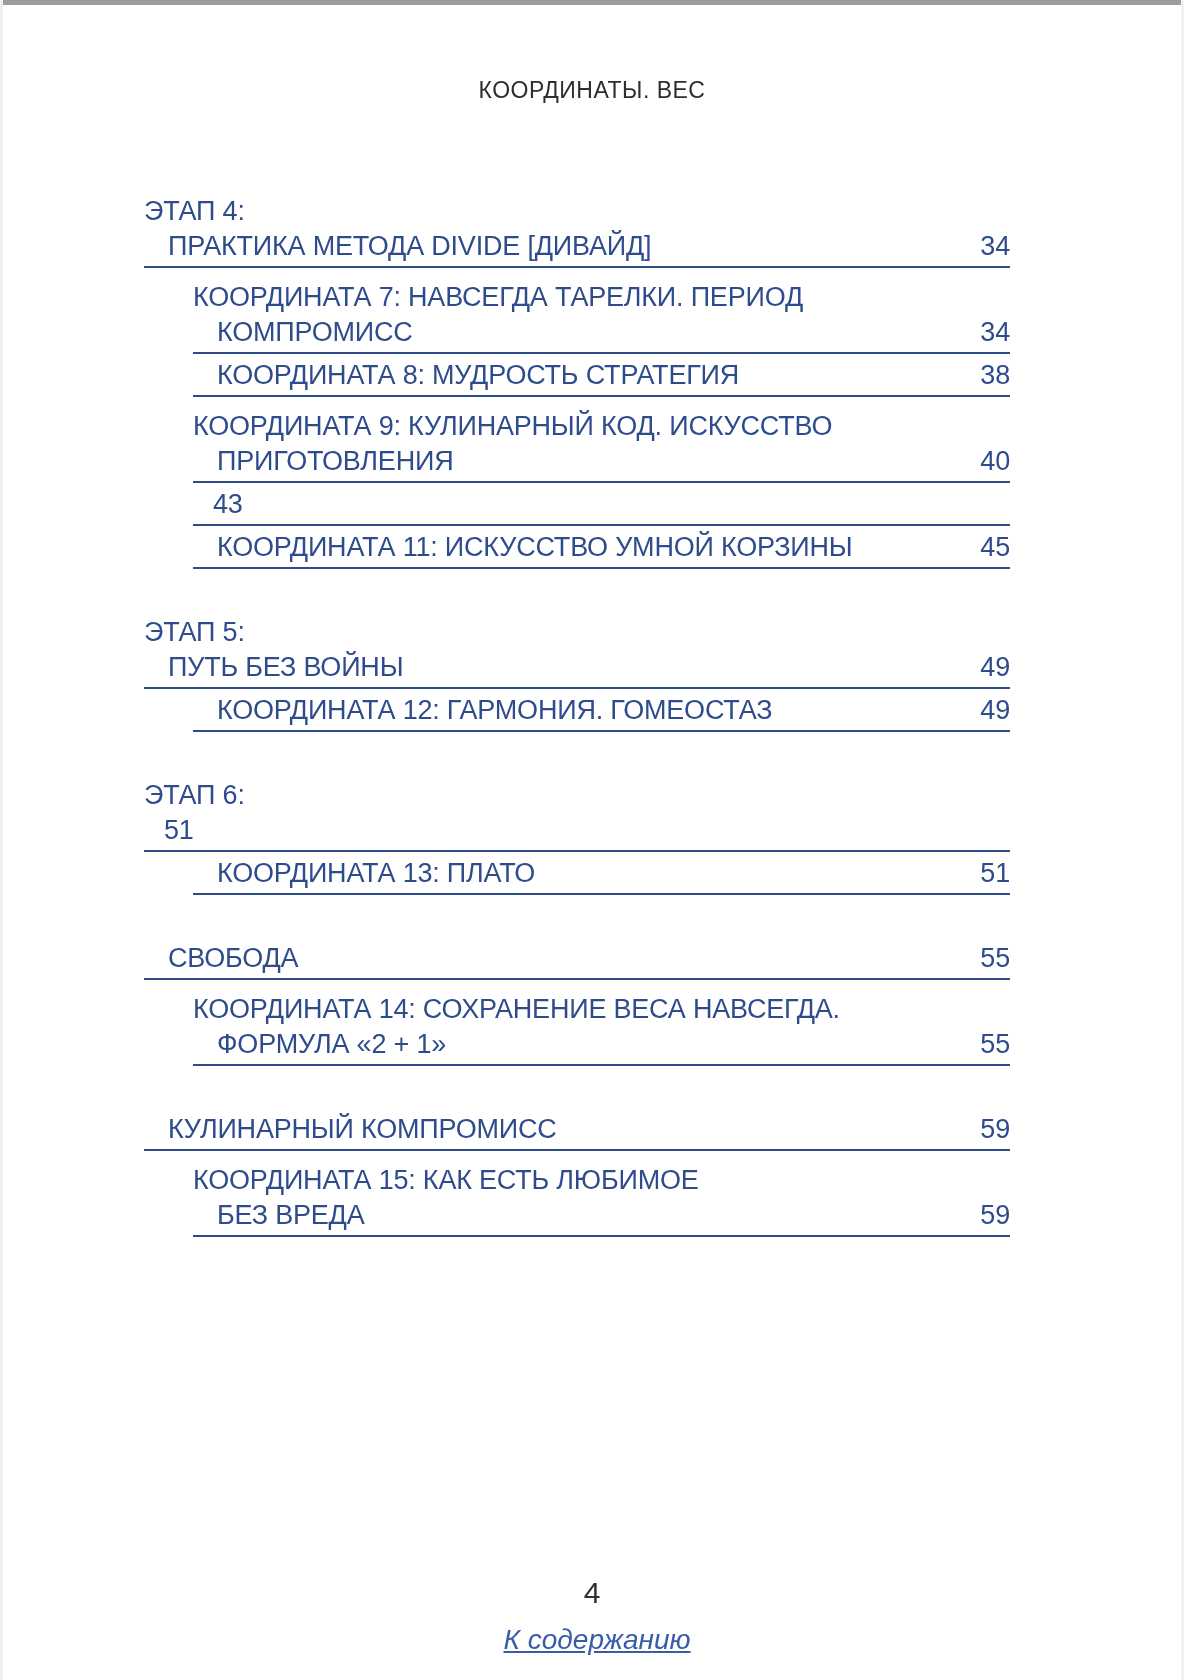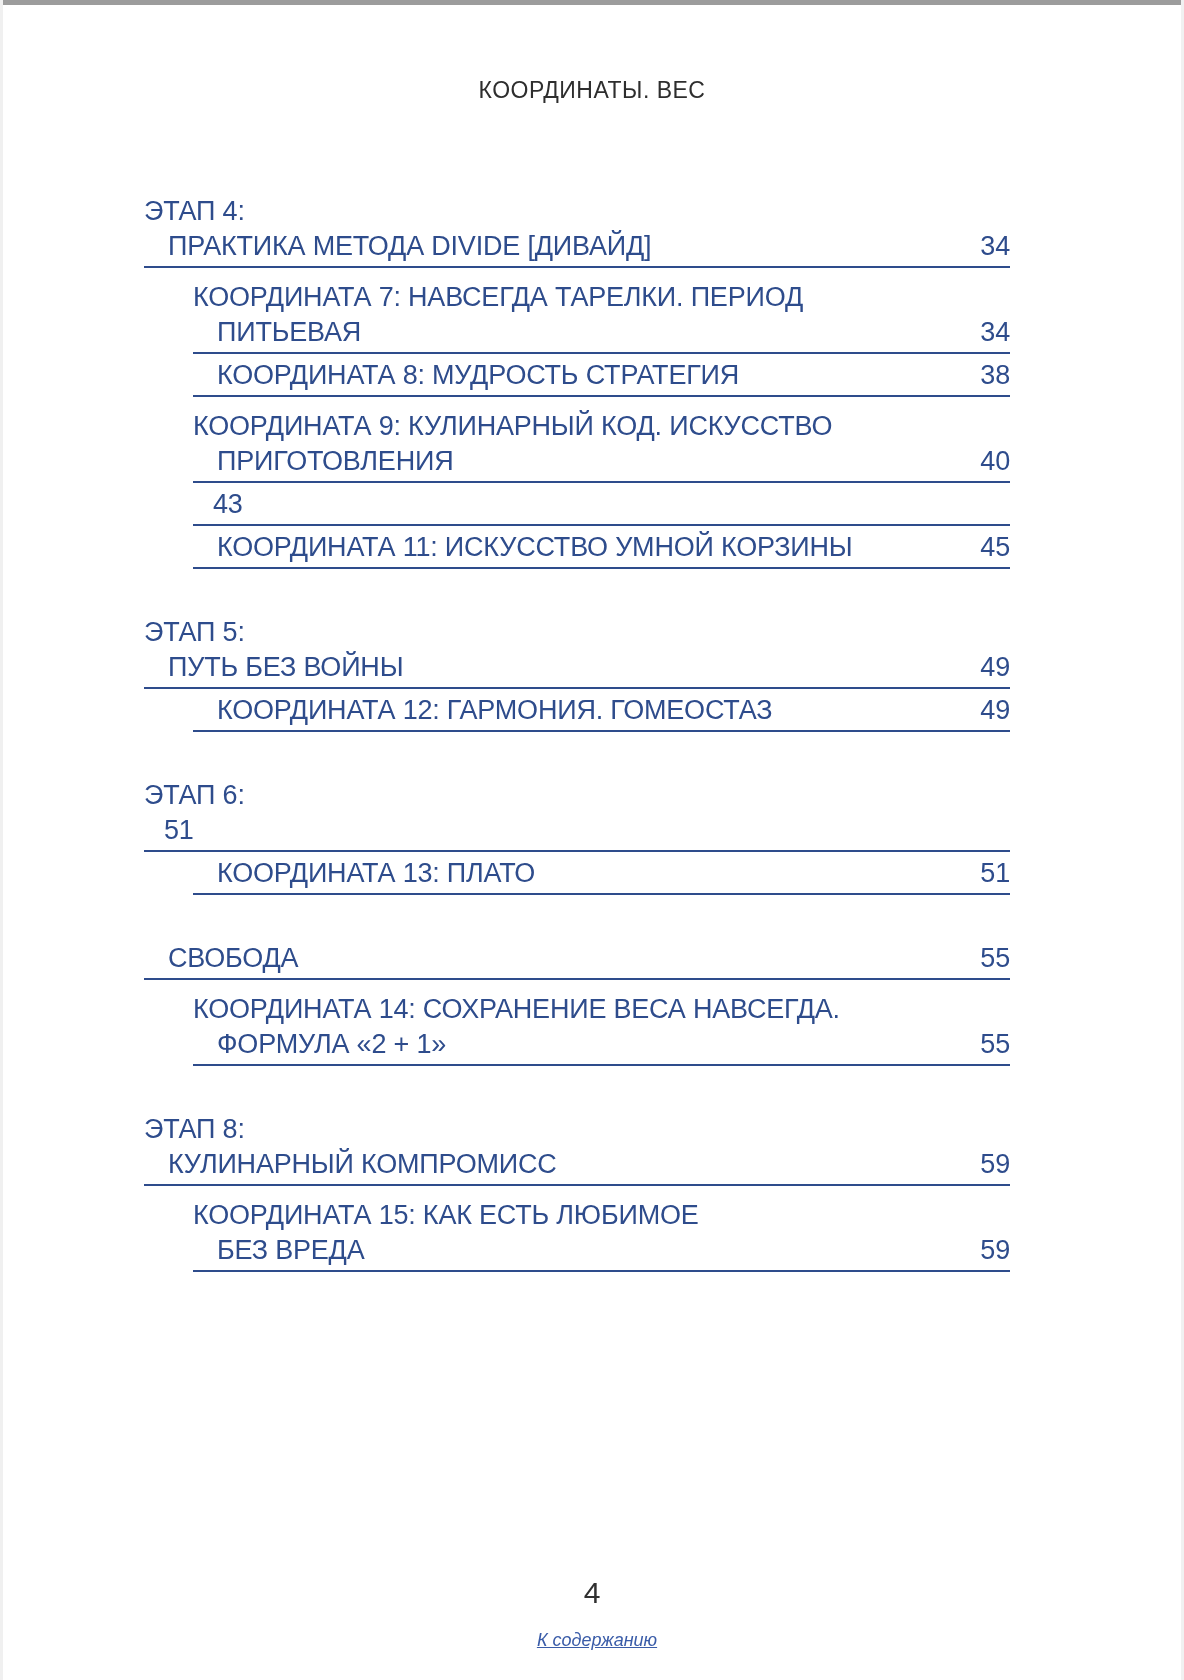--- a/index.html
+++ b/index.html
@@ -84,21 +84,21 @@
     color: #303030;
   }
   .footer-link-wrap {
     position: absolute;
     top: 1626px;
     left: 0;
     width: 100%;
     text-align: center;
   }
   .footer-link {
-    font-size: 18px;
+    font-size: 28px;
     line-height: 28px;
     font-style: italic;
     color: var(--link, #3a5ca8);
     text-decoration: underline;
     cursor: pointer;
     margin-left: 10px;
   }
 </style>
 </head>
 <body>
@@ -116,21 +116,21 @@
     <div class="entry-last-line">
       <span class="entry-title">ПРАКТИКА МЕТОДА DIVIDE [ДИВАЙД]</span>
       <span class="entry-page">34</span>
     </div>
   </div>
       <div class="toc-entry level-2">
     <div class="entry-pre-lines">
           <div class="entry-line">КООРДИНАТА 7: НАВСЕГДА ТАРЕЛКИ. ПЕРИОД</div>
         </div>
     <div class="entry-last-line">
-      <span class="entry-title">ПИТЬЕВАЯ</span>
+      <span class="entry-title">КОМПРОМИСС</span>
       <span class="entry-page">34</span>
     </div>
   </div>
       <div class="toc-entry level-2">
     <div class="entry-pre-lines"></div>
     <div class="entry-last-line">
       <span class="entry-title">КООРДИНАТА 8: МУДРОСТЬ СТРАТЕГИЯ</span>
       <span class="entry-page">38</span>
     </div>
   </div>
@@ -196,23 +196,20 @@
       <div class="toc-entry level-2">
     <div class="entry-pre-lines">
           <div class="entry-line">КООРДИНАТА 14: СОХРАНЕНИЕ ВЕСА НАВСЕГДА.</div>
         </div>
     <div class="entry-last-line">
       <span class="entry-title">ФОРМУЛА «2 + 1»</span>
       <span class="entry-page">55</span>
     </div>
   </div>
       <div class="toc-entry level-1 group-start">
-    <div class="entry-pre-lines">
-          <div class="entry-line">ЭТАП 8:</div>
-        </div>
     <div class="entry-last-line">
       <span class="entry-title">КУЛИНАРНЫЙ КОМПРОМИСС</span>
       <span class="entry-page">59</span>
     </div>
   </div>
       <div class="toc-entry level-2">
     <div class="entry-pre-lines">
           <div class="entry-line">КООРДИНАТА 15: КАК ЕСТЬ ЛЮБИМОЕ</div>
         </div>
     <div class="entry-last-line">

